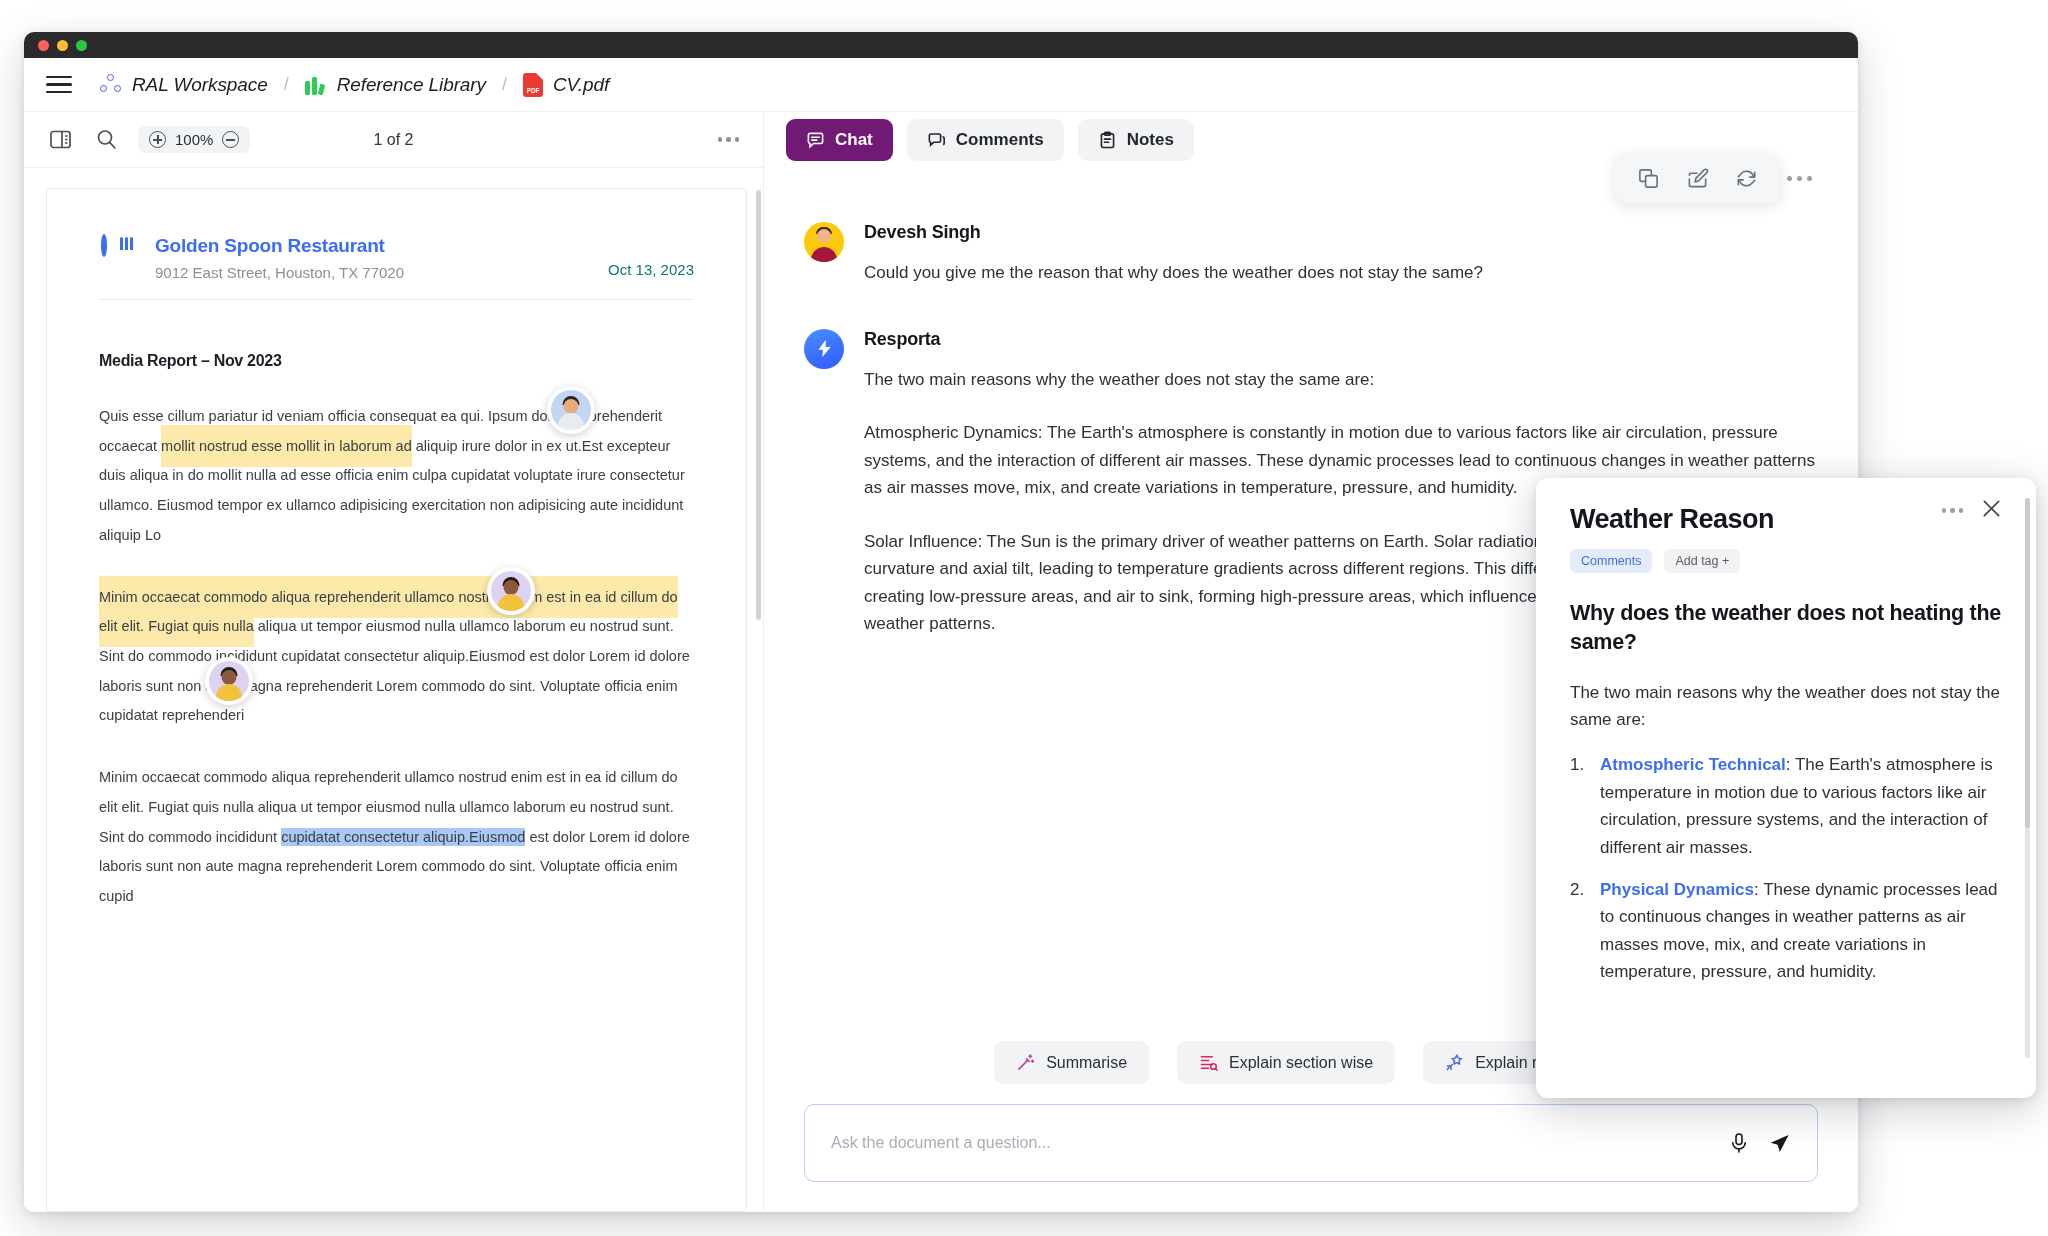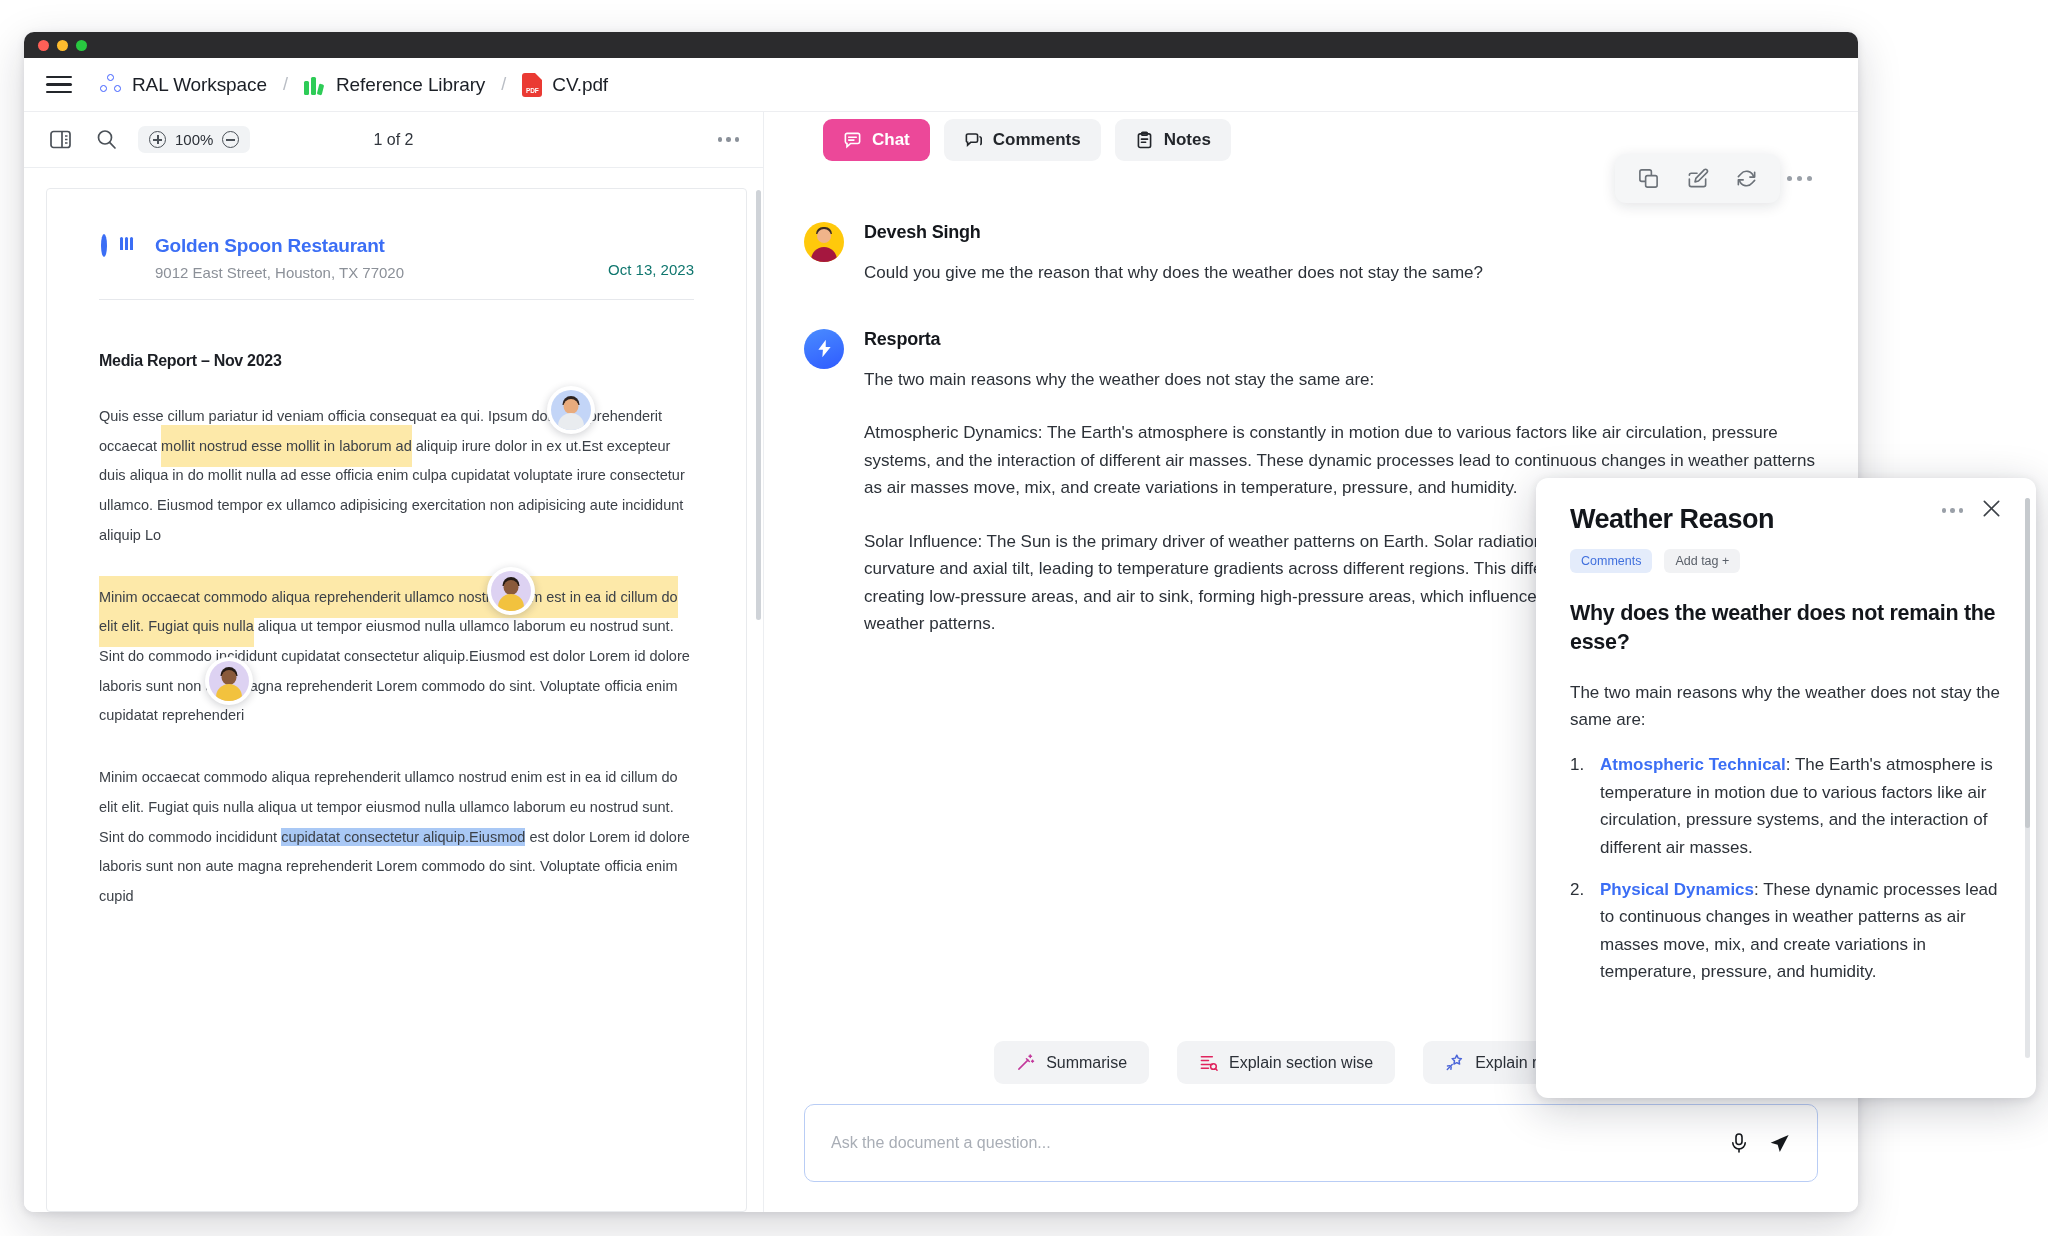--- a/index.html
+++ b/index.html
@@ -38,21 +38,21 @@
     border-bottom: 1px solid #edeef1;
     background: #fff;
   }
   .hamburger { display:flex; flex-direction:column; gap:5px; width:26px; cursor:pointer; margin-right: 28px; }
   .hamburger span { display:block; height:2.5px; background:#23262b; border-radius:2px; }
   .hamburger span:nth-child(1){ width:26px; }
   .hamburger span:nth-child(2){ width:26px; }
   .hamburger span:nth-child(3){ width:26px; }
 
   .crumb { display:flex; align-items:center; gap:10px; }
-  .crumb-label { font-size: 19px; color:#1b1f26; letter-spacing:-.1px; }
+  .crumb-label { font-size: 19px; color:#1b1f26; letter-spacing:-.1px;font-style:italic; }
   .crumb-sep { color:#b9bdc4; font-size:18px; margin:0 16px; }
 
   .ic-workspace { width:22px; height:22px; position:relative; }
   .ic-workspace i { position:absolute; width:7px; height:7px; border:1.8px solid #4060ff; border-radius:50%; }
   .ic-workspace i:nth-child(1){ left:7px; top:0; }
   .ic-workspace i:nth-child(2){ left:0; top:11px; }
   .ic-workspace i:nth-child(3){ left:14px; top:11px; }
 
   .ic-library { width:22px; height:20px; display:flex; align-items:flex-end; gap:2px; }
   .ic-library b { display:block; width:5px; background:#2ecc57; border-radius:1.5px; }
@@ -128,21 +128,21 @@
   .pdf-scrollbar { position:absolute; right:2px; top:22px; width:5px; height:430px; background:#cfd3d8; border-radius:3px; }
 
   
   .chat-pane { flex:1; display:flex; flex-direction:column; background:#fff; position:relative; }
   .chat-tabs { height:56px; display:flex; align-items:center; gap:14px; padding:0 22px; }
   .tab {
     display:flex; align-items:center; gap:10px;
     padding:11px 20px; border-radius:9px; font-size:17px; cursor:pointer;
     background:#f2f3f5; color:#23262b; font-weight:600;
   }
-  .tab.active { background:#ec4899; color:#fff;margin-left:37px; }
+  .tab.active { background:#701a75; color:#fff; }
   .tab svg { display:block; }
 
   .chat-scroll { flex:1; padding: 18px 40px 0 40px; position:relative; overflow:hidden; }
   .msg-dots { position:absolute; right:46px; top:8px; display:flex; gap:5px; cursor:pointer; }
   .msg-dots i { width:5px; height:5px; border-radius:50%; background:#9aa0a8; display:block; }
 
   .msg { display:flex; gap:20px; margin-top:42px; }
   .msg:first-of-type { margin-top:36px; }
   .msg-avatar { width:40px; height:40px; border-radius:50%; flex:none; position:relative; overflow:hidden; }
   .msg-avatar.user { background:#ffc90b; }
@@ -507,21 +507,21 @@
           </svg>
         </span>
       </div>
     </div>
 
     <div class="tags">
       <span class="tag">Comments</span>
       <span class="tag add">Add tag +</span>
     </div>
 
-    <div class="note-q">Why does the weather does not remain the esse?</div>
+    <div class="note-q">Why does the weather does not heating the same?</div>
     <div class="note-p">The two main reasons why the weather does not stay the same are:</div>
 
     <ol class="note-ol">
       <li>
         <span class="num">1.</span>
         <span><b>Atmospheric Technical</b><span>: The Earth's atmosphere is temperature in motion due to various factors like air circulation, pressure systems, and the interaction of different air masses.</span></span>
       </li>
       <li>
         <span class="num">2.</span>
         <span><b>Physical Dynamics</b><span>: These dynamic processes lead to continuous changes in weather patterns as air masses move, mix, and create variations in temperature, pressure, and humidity.</span></span>

